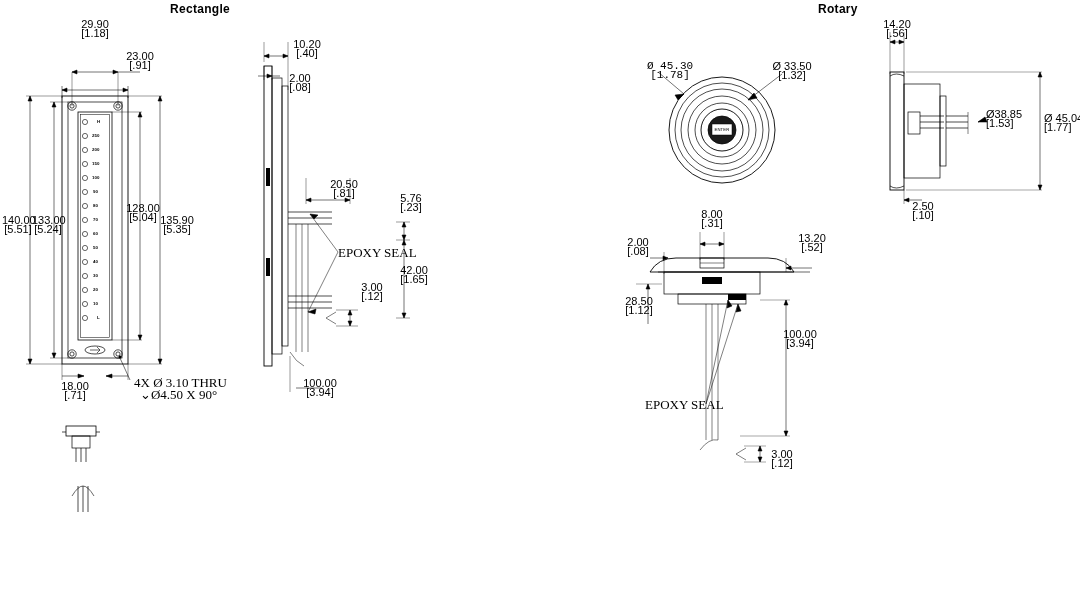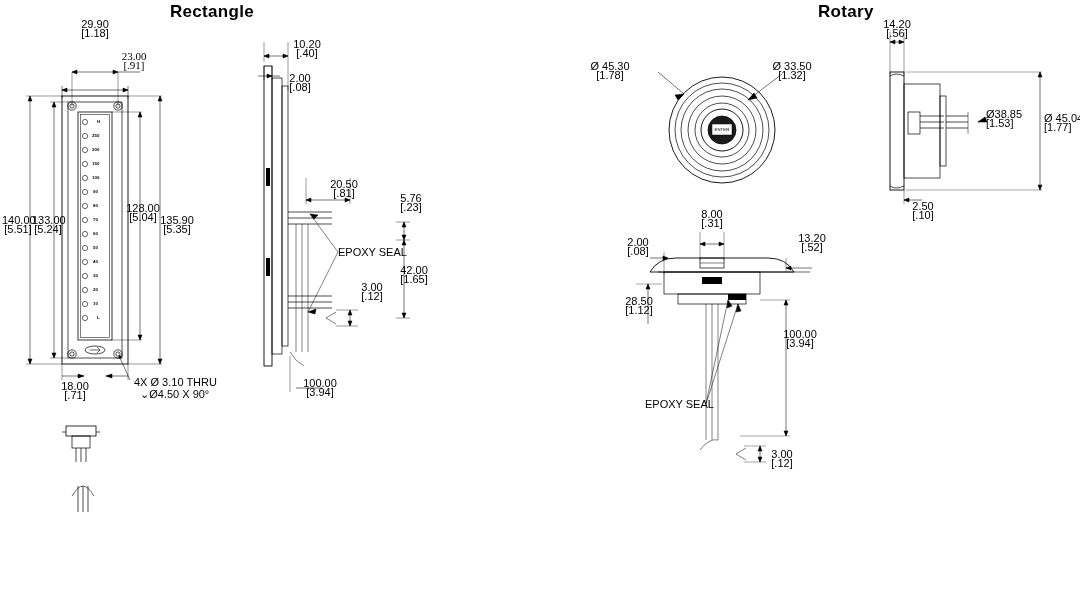--- a/index.html
+++ b/index.html
@@ -23,38 +23,38 @@
   }
   svg#drawing {
     position: absolute;
     left: 0; top: 0;
     width: 1080px;
     height: 605px;
   }
   .ttl {
     position: absolute;
     font-family: "Liberation Sans", sans-serif;
-    font-size: 17px;
+    font-size: 12px;
     font-weight: 600;
     letter-spacing: .3px;
     white-space: nowrap;
   }
   .dim {
     position: absolute;
     font-family: "Liberation Sans", sans-serif;
     font-size: 11px;
     line-height: 8.6px;
     white-space: pre;
     color: #000;
   }
   .dim.c { text-align: center; }
   .note {
     position: absolute;
-    font-family: Liberation Sans, sans-serif;
-    font-size: 11px;
+    font-family: Liberation Serif, serif;
+    font-size: 13px;
     line-height: 9px;
     white-space: pre;
   }
   .footer {
     position: absolute;
     left: 0;
     width: 1080px;
     text-align: center;
     font-family: "Liberation Serif", serif;
     font-style: italic;
@@ -345,21 +345,21 @@
         <path d="M738 304 l-2 8 l5 -1 z" fill="#000"></path>
       </g>
     </g>
   </svg>
 
   <div class="ttl" style="left:170px; top:2px;">Rectangle</div>
   <div class="ttl" style="left:818px; top:2px;">Rotary</div>
 
   <div class="dim c" style="left:60px; top:20px; width:70px;">29.90
 [1.18]</div>
-  <div class="dim c" style="left:112px; top:52px; width:44px;font-family:Liberation Serif, serif;">23.00
+  <div class="dim c" style="left:118px; top:52px; width:44px;">23.00
 [.91]</div>
   <div class="dim c" style="left:2px; top:216px; width:32px;">140.00
 [5.51]</div>
   <div class="dim c" style="left:32px; top:216px; width:32px;">133.00
 [5.24]</div>
   <div class="dim c" style="left:126px; top:204px; width:34px;">128.00
 [5.04]</div>
   <div class="dim c" style="left:160px; top:216px; width:34px;">135.90
 [5.35]</div>
   <div class="dim c" style="left:58px; top:382px; width:34px;">18.00
@@ -392,21 +392,21 @@
   <div class="dim c" style="left:394px; top:194px; width:34px;">5.76
 [.23]</div>
   <div class="dim c" style="left:396px; top:266px; width:36px;text-align:center;">42.00
 [1.65]</div>
   <div class="dim c" style="left:356px; top:283px; width:32px;">3.00
 [.12]</div>
   <div class="dim c" style="left:300px; top:379px; width:40px;">100.00
 [3.94]</div>
   <div class="note" style="left:338px; top:248px;">EPOXY SEAL</div>
 
-  <div class="dim c" style="left:584px; top:62px; width:52px;">Ø 45.30
+  <div class="dim c" style="left:644px; top:62px; width:52px;font-family:Liberation Mono, monospace;">Ø 45.30
 [1.78]</div>
   <div class="dim c" style="left:766px; top:62px; width:52px;">Ø 33.50
 [1.32]</div>
   <div class="enter" style="left:714px; top:127px; width:16px; text-align:center;">ENTER</div>
 
   <div class="dim c" style="left:878px; top:20px; width:38px;">14.20
 [.56]</div>
   <div class="dim" style="left:986px; top:110px;">Ø38.85
 [1.53]</div>
   <div class="dim" style="left:1044px; top:114px;">Ø 45.04

